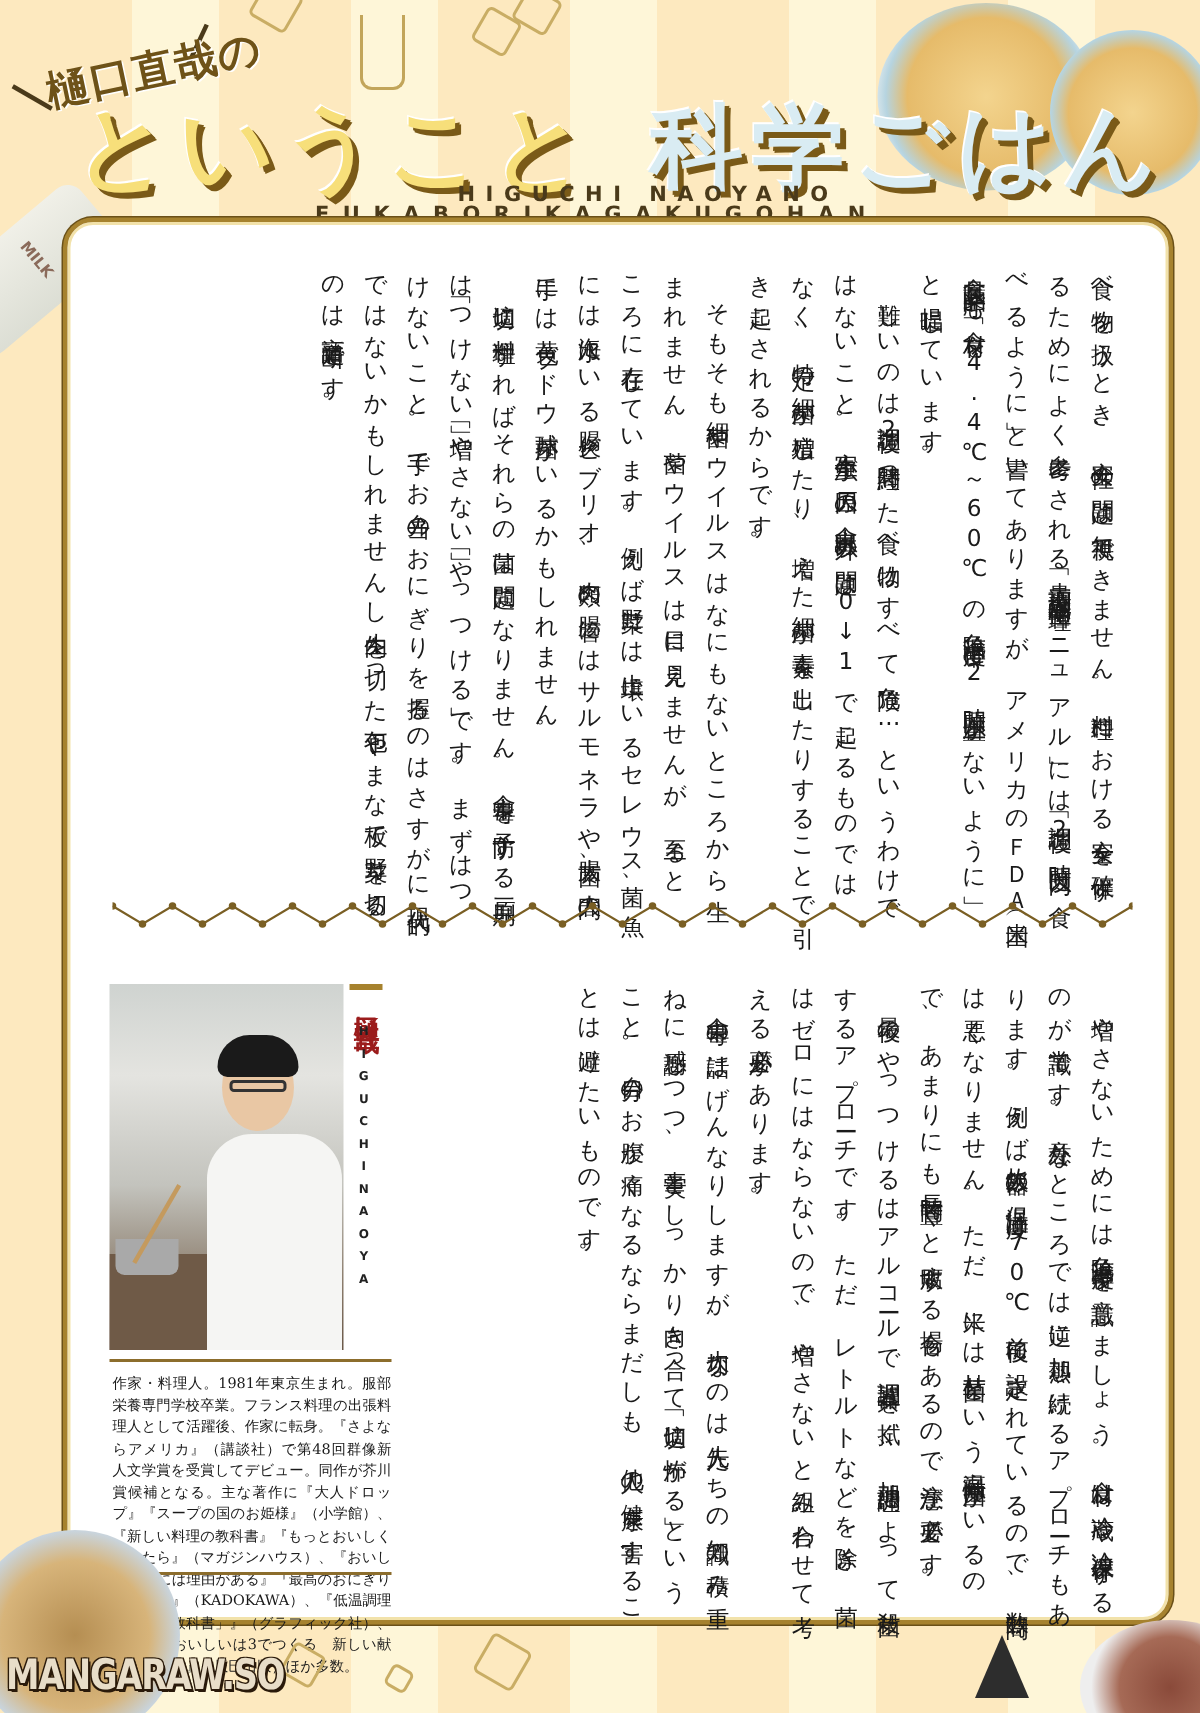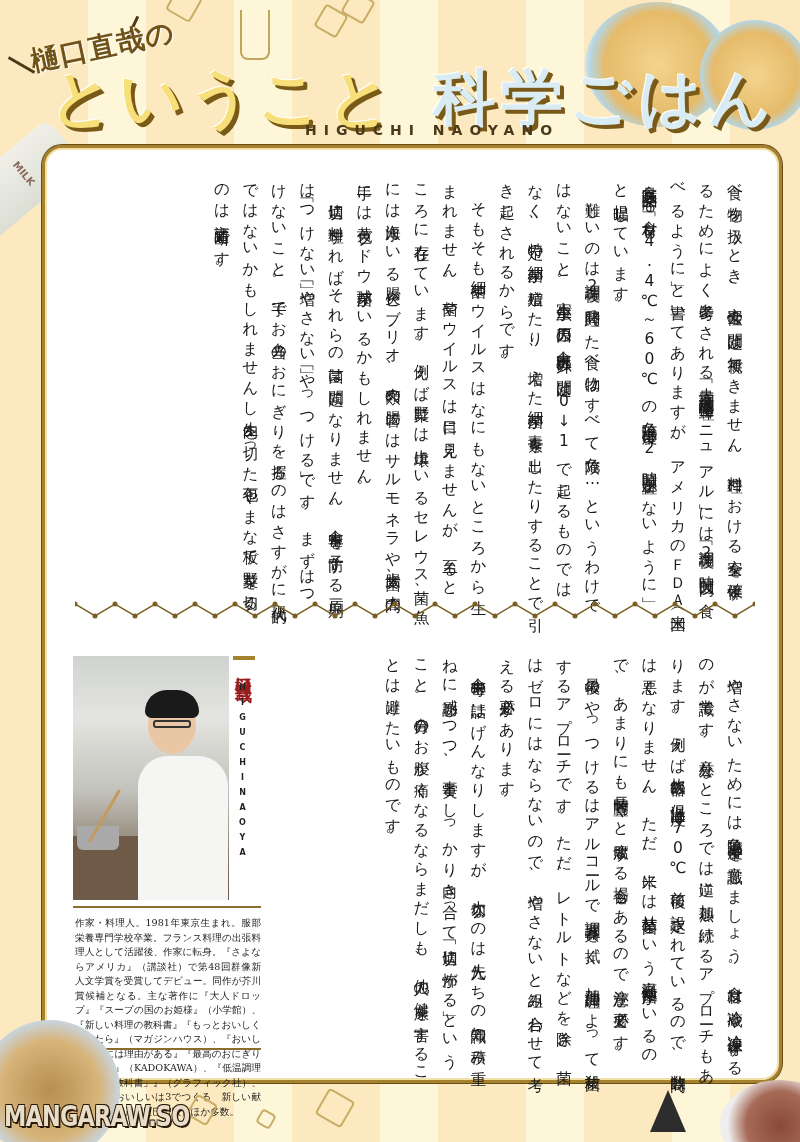--- a/index.html
+++ b/index.html
@@ -135,20 +135,21 @@
   <div class="flask"></div>
   <div class="plate" style="left:585px;top:2px;width:145px;height:125px;"></div>
   <div class="plate" style="left:700px;top:20px;width:110px;height:110px;"></div>
   <div class="slash" style="left:20px;top:50px;transform:rotate(-60deg);"></div>
   <div class="slash" style="left:130px;top:15px;transform:rotate(25deg);"></div>
   <div class="subtitle">樋口直哉の</div>
   <div class="title">
     <span>ということ</span><span class="lb">科学ごはん</span>
   </div>
   <div class="romaji1">HIGUCHI NAOYANO</div>
+  <div class="romaji2">FUKABORIKAGAKUGOHAN</div>
 </div>
 
 <div class="milk"></div>
 <div class="milk-label">MILK</div>
 
 <div class="panel">
   <div class="vcol upper">食べ物を扱うとき、安全性の問題は無視できません。料理における安全を確保するためによく参考にされる「大量調理施設衛生管理マニュアル」には「調理後2時間以内に食べるように」と書いてありますが、アメリカのＦＤＡ（米国食品医薬品庁）も「食材を4.4℃～60℃の危険温度帯に2時間以上置かないように」と提唱しています。
 　難しいのは調理後2時間経った食べ物はすべて危険……というわけではないこと。寄生虫が原因の食中毒以外の問題は0↓1で起こるものではなく、特定の細菌が増殖したり、増えた細菌が毒素を出したりすることで引き起こされるからです。
 　そもそも細菌やウイルスはなにもないところから生まれません。菌やウイルスは目に見えませんが、至るところに存在しています。例えば野菜には土壌にいるセレウス菌、魚には海水にいる腸炎ビブリオ、肉類の腸管にはサルモネラや大腸菌、人間の手には黄色ブドウ球菌がいるかもしれません。
 　適切に料理すればそれらの菌は問題になりません。食中毒を予防する三原則は「つけない」「増やさない」「やっつける」です。まずはつけないこと。手でお弁当のおにぎりを握るのはさすがに現代的ではないかもしれませんし生肉を切った包丁やまな板で野菜を切るのは言語道断です。</div>

